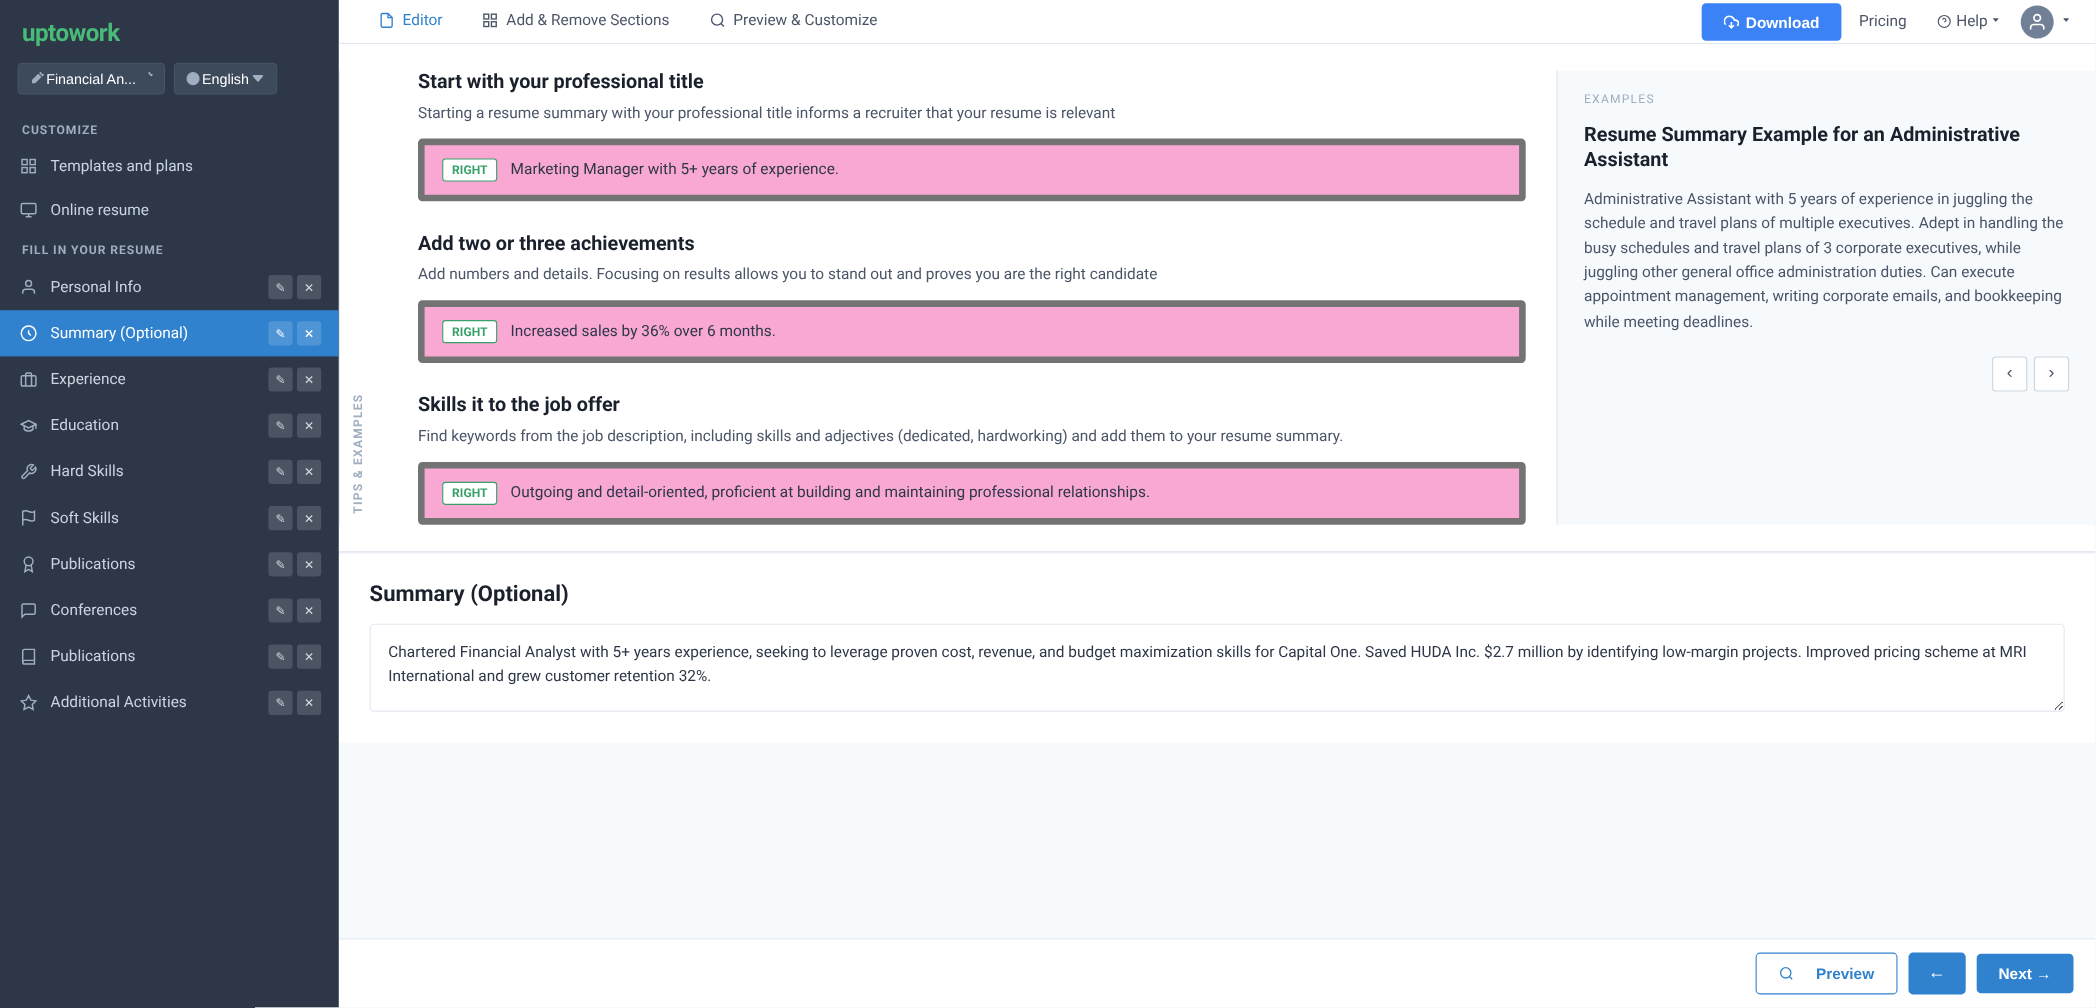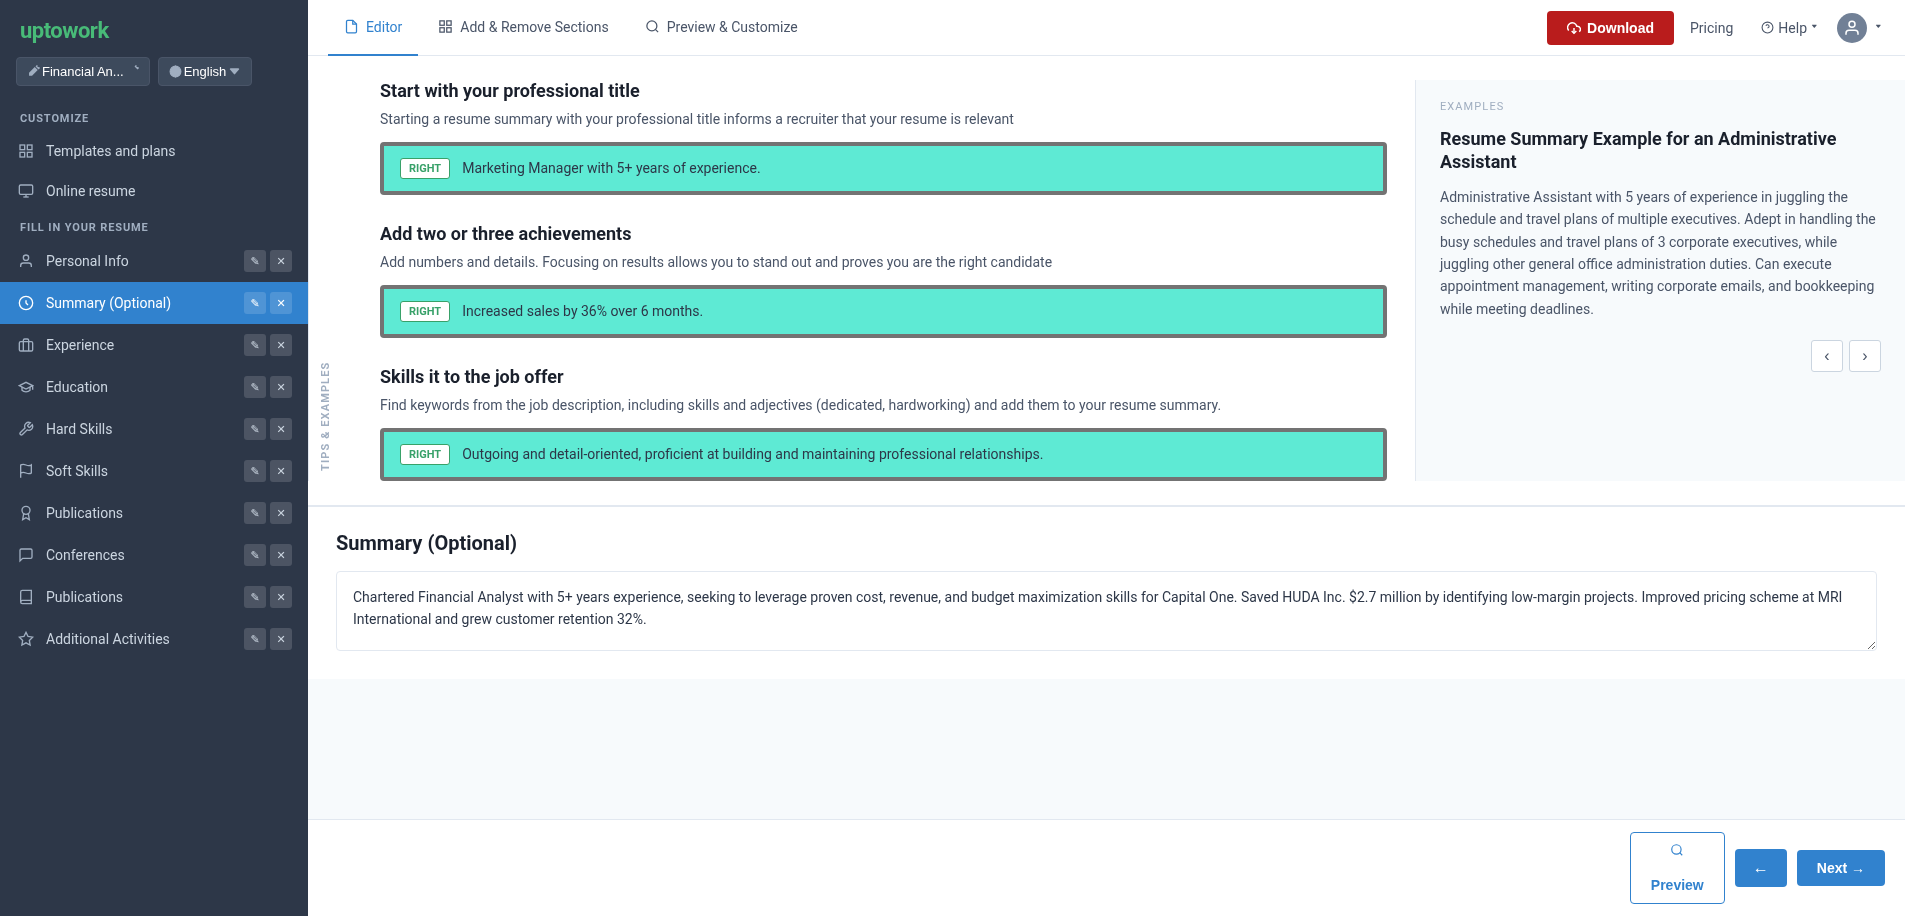--- a/index.html
+++ b/index.html
@@ -82,21 +82,21 @@
       display: flex;
       flex-direction: column;
       overflow: hidden;
     }
     .top-nav {
       background: #fff;
       border-bottom: 1px solid #e2e8f0;
       display: flex;
       align-items: center;
       padding: 0 20px;
-      height: 56px;
+      height: 40px;
       gap: 4px;
       flex-shrink: 0;
     }
     .nav-tab {
       display: flex;
       align-items: center;
       gap: 7px;
       padding: 0 16px;
       height: 56px;
       font-size: 14px;
@@ -105,21 +105,21 @@
       border-bottom: 2px solid transparent;
       text-decoration: none;
     }
     .nav-tab.active {
       color: #3182ce;
       border-bottom-color: #3182ce;
     }
     .nav-tab svg { width: 15px; height: 15px; }
     .nav-spacer { flex: 1; }
     .download-btn {
-      background: #b91c1c;
+      background: #3b82f6;
       color: #fff;
       border: none;
       border-radius: 4px;
       padding: 9px 20px;
       font-size: 14px;
       font-weight: 600;
       cursor: pointer;
       display: flex;
       align-items: center;
       gap: 6px;
@@ -171,22 +171,22 @@
     }
     .tips-text {
       font-size: 14px;
       color: #4a5568;
       line-height: 1.5;
       margin-bottom: 12px;
     }
     .right-example {
       display: flex;
       align-items: flex-start;
-      background: #5eead4;
-      border: 4px solid #737373;
+      background: #f9a8d4;
+      border: 6px solid #737373;
       border-radius: 4px;
       padding: 12px 16px;
       gap: 12px;
     }
     .right-badge {
       background: #fff;
       border: 1.5px solid #38a169;
       color: #38a169;
       font-size: 11px;
       font-weight: 700;
@@ -287,21 +287,20 @@
     .preview-btn {
       display: flex; align-items: center; gap: 20px;
       border: 1.5px solid #3182ce;
       color: #3182ce;
       background: #fff;
       border-radius: 4px;
       padding: 10px 20px;
       font-size: 14px;
       font-weight: 600;
       cursor: pointer;
-      flex-direction: column;
     }
     .back-btn {
       background: #3182ce;
       color: #fff;
       border: none;
       border-radius: 4px;
       padding: 10px 18px;
       font-size: 16px;
       font-weight: 600;
       cursor: pointer;

